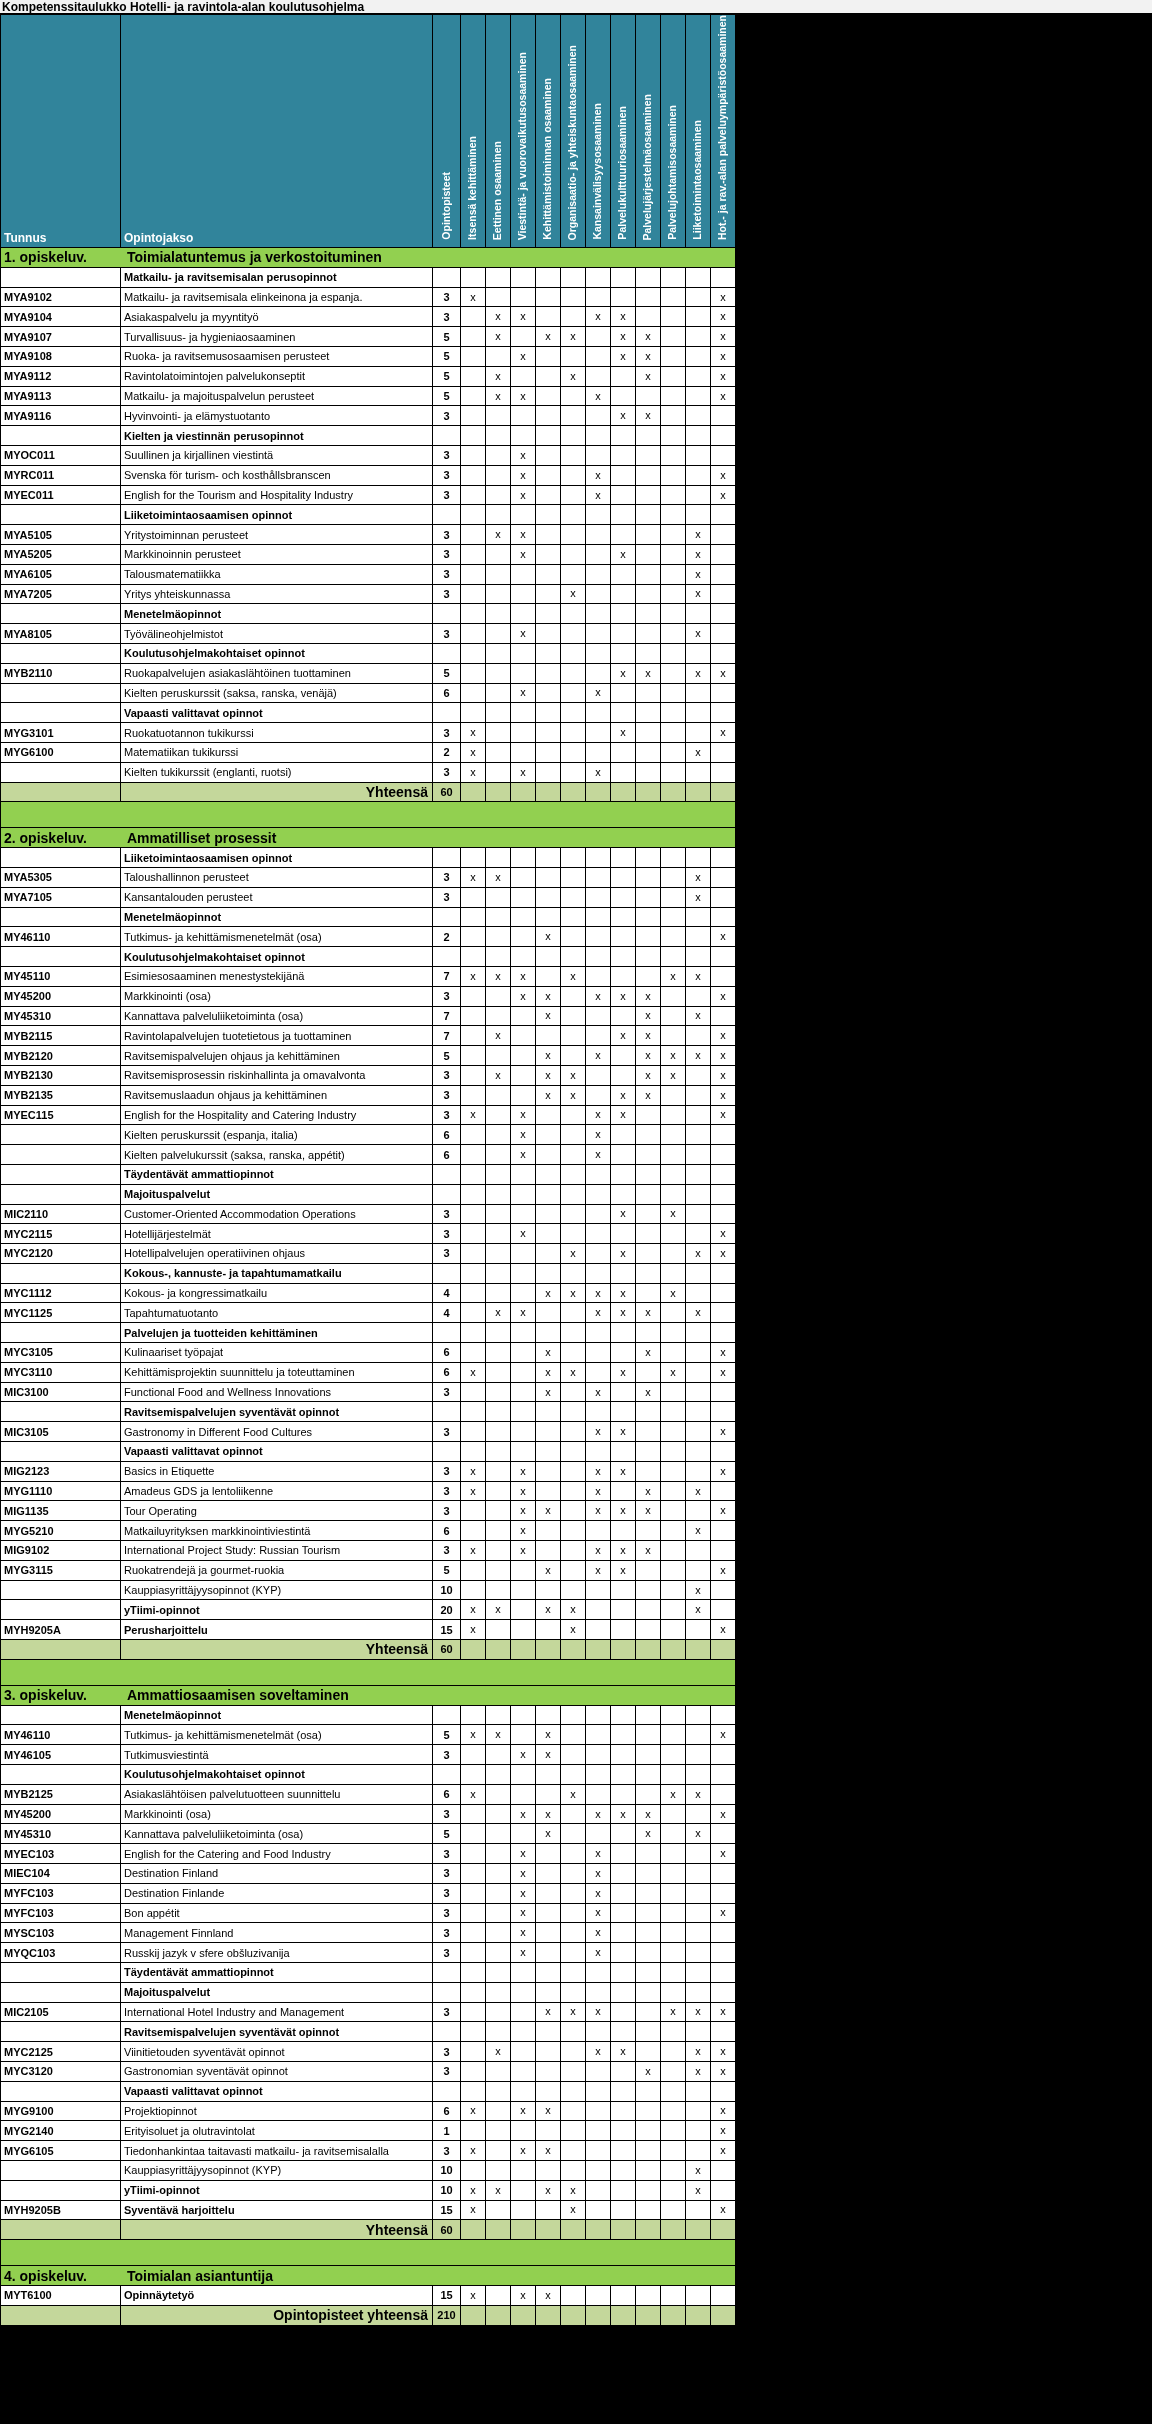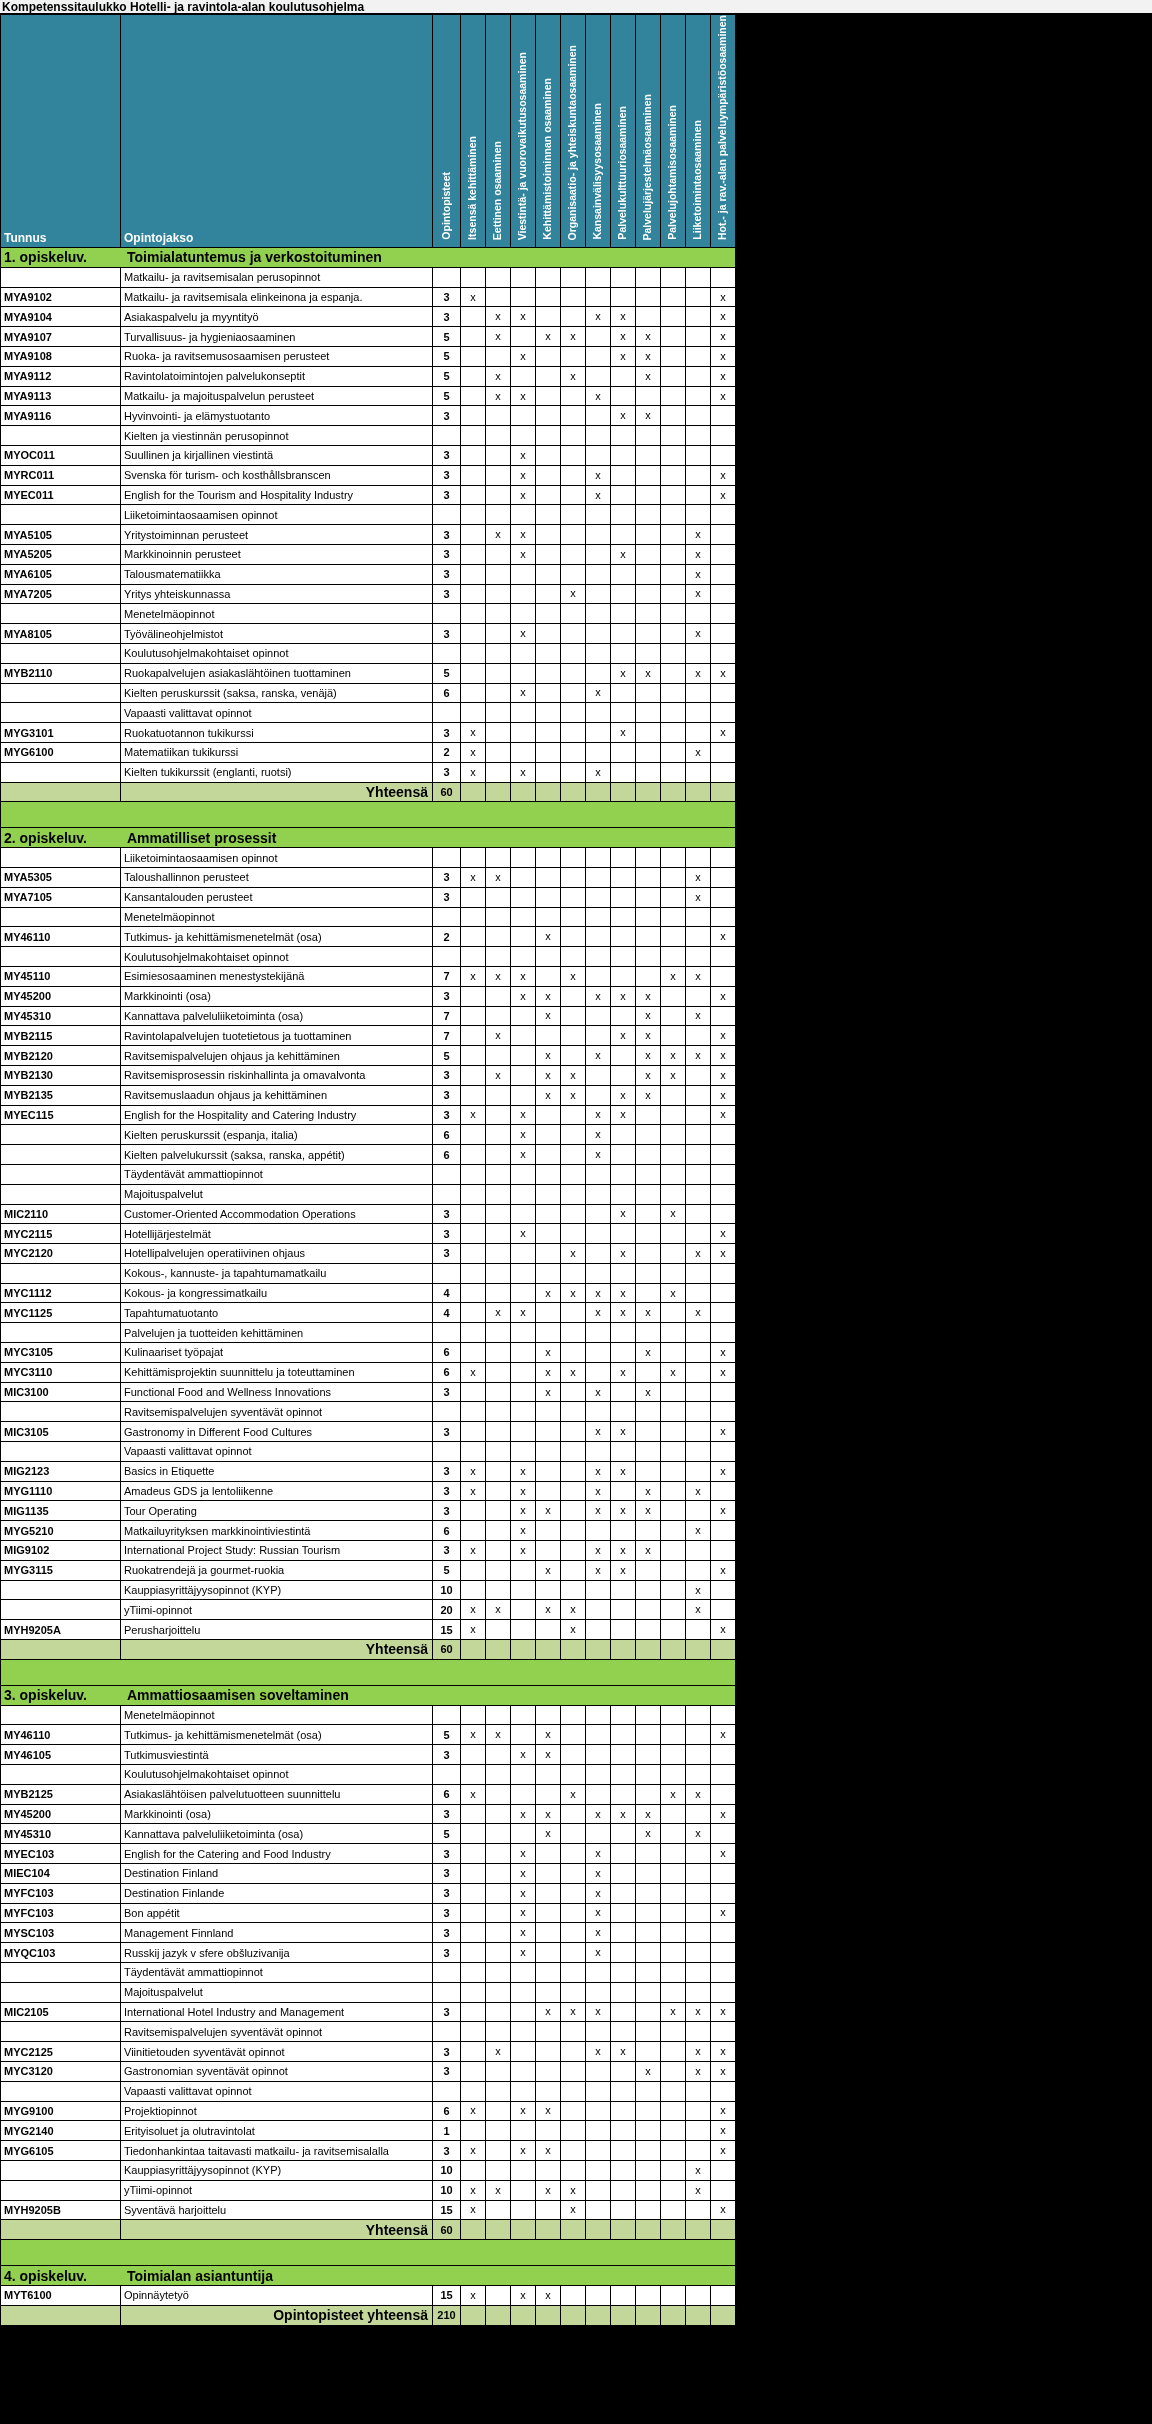--- a/index.html
+++ b/index.html
@@ -17,21 +17,21 @@
     padding:1px 3px 2px 3px;}
   .h-rot{vertical-align:bottom;text-align:center;}
   .rot{writing-mode:vertical-rl;transform:rotate(180deg);color:#fff;font-weight:bold;
     font-size:10.5px;line-height:1.05;white-space:nowrap;display:inline-block;
     max-height:282px;overflow:hidden;margin-bottom:3px;}
   
   tr.row{height:19.8px;}
   tr.row td{border:1px solid #000;background:#fff;overflow:hidden;}
   td.code{font-weight:bold;font-size:11px;padding-left:3px;white-space:nowrap;}
   td.name{font-size:11px;padding-left:3px;white-space:nowrap;}
-  td.name.bold{font-weight:normal;}
+  td.name.bold{font-weight:bold;}
   td.credits{font-weight:bold;font-size:11px;text-align:center;}
   td.mark{font-size:11px;text-align:center;line-height:1;}
   
   tr.section-row{height:19.8px;}
   tr.section-row td{background:#92D050;border:1px solid #000;}
   .sec-inner{display:flex;align-items:center;height:100%;font-weight:bold;font-size:14px;}
   .sec-period{width:120px;flex:0 0 120px;padding-left:3px;white-space:nowrap;}
   .sec-title{padding-left:3px;white-space:nowrap;}
   tr.gap-row{height:26px;}
   tr.gap-row td{background:#92D050;border:1px solid #000;border-bottom:none;}

